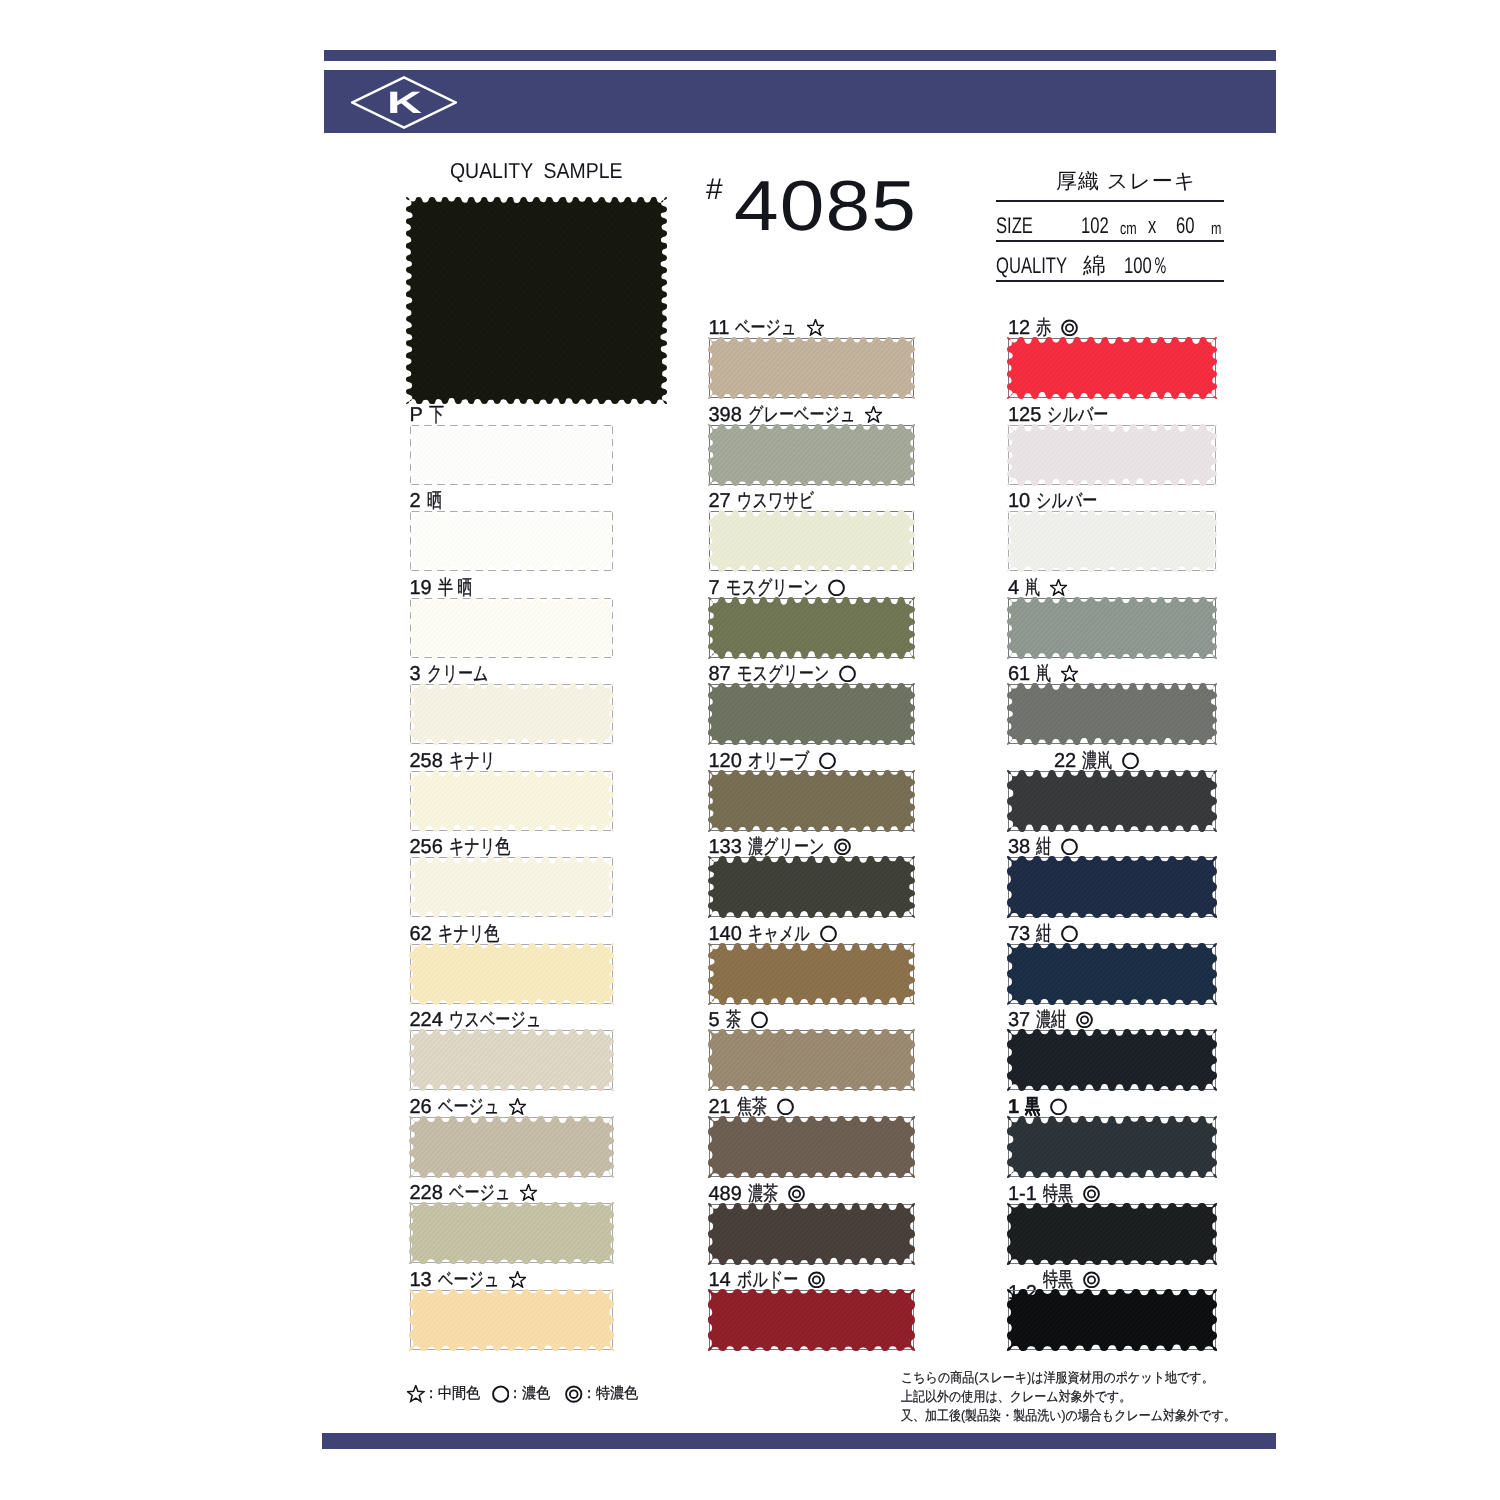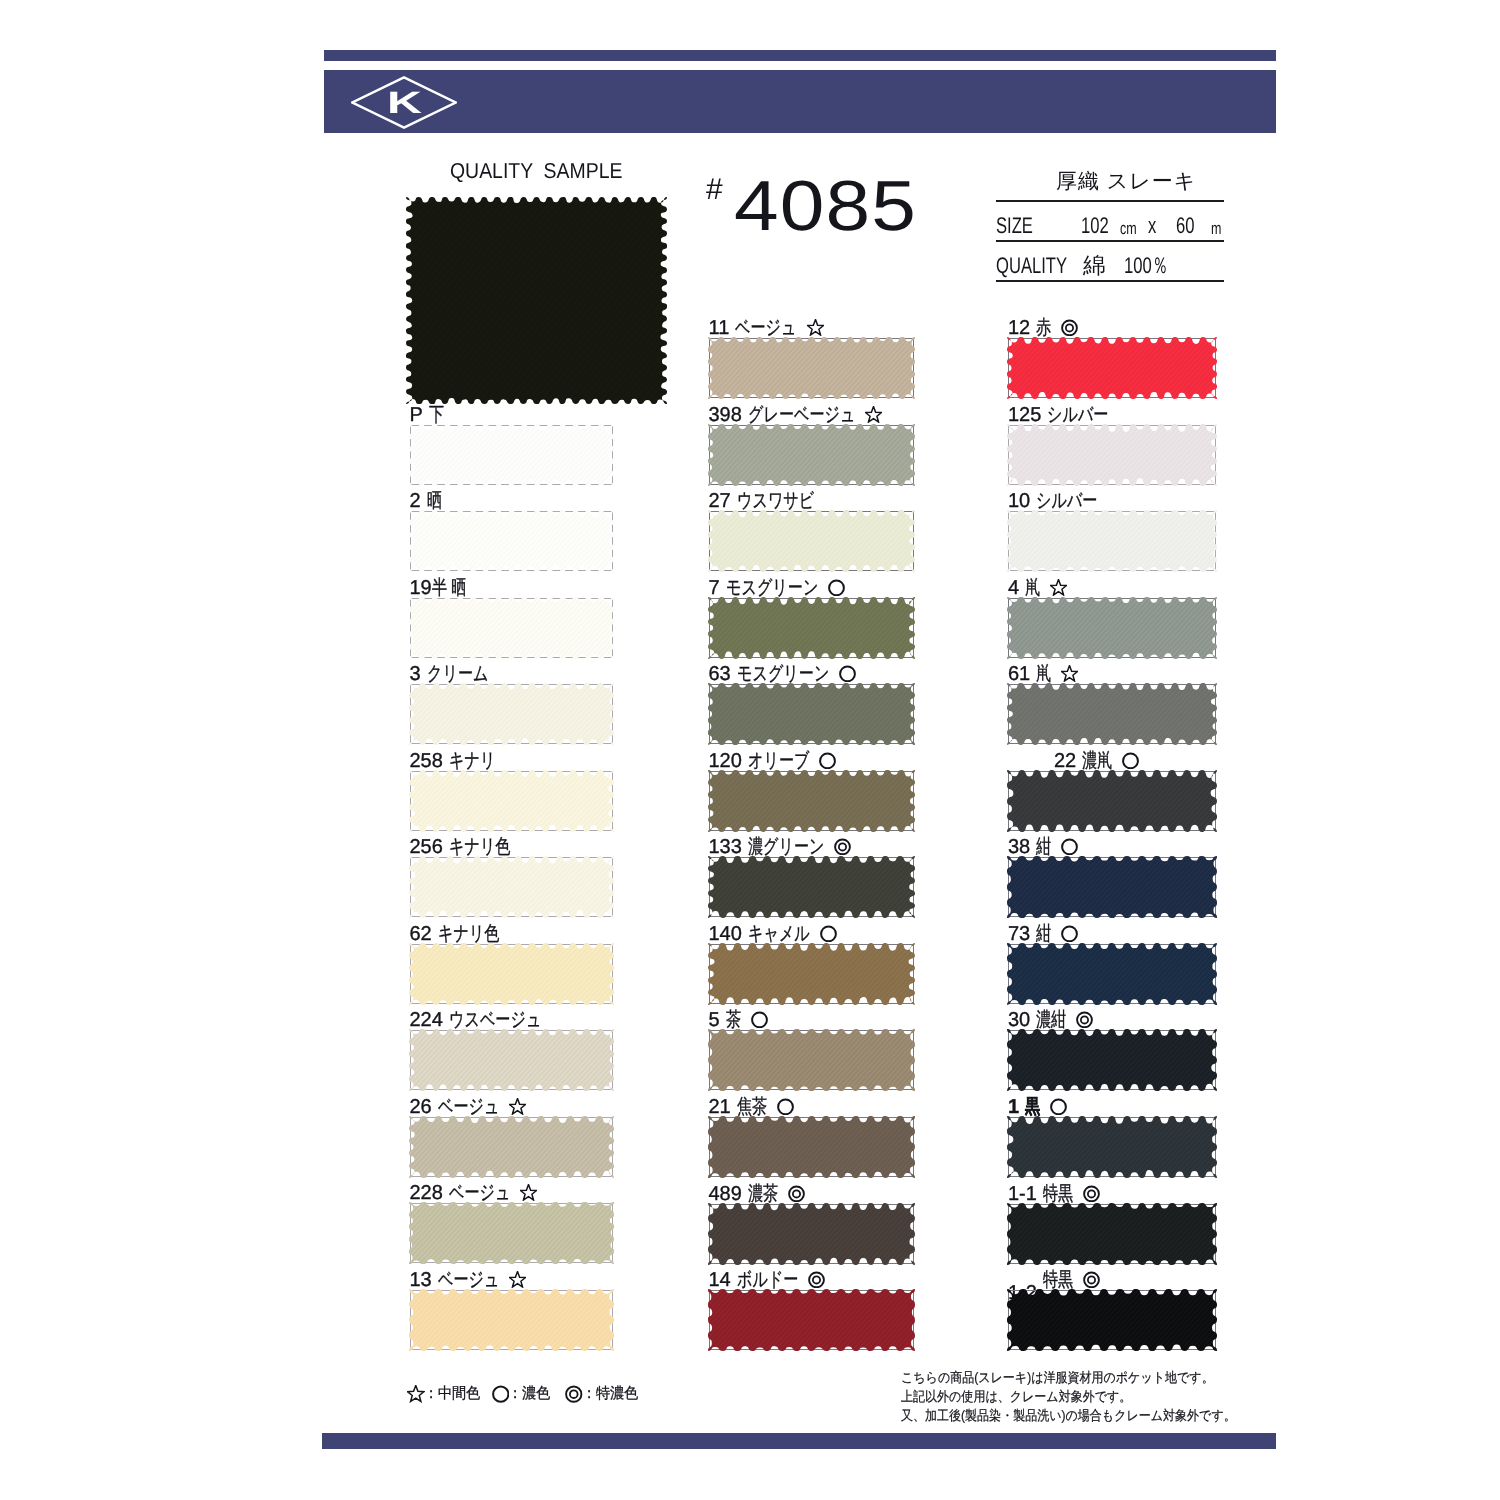--- a/index.html
+++ b/index.html
@@ -141,21 +141,21 @@
    <defs>
      <pattern id="tw0_1" width="3.6" height="3.6" patternUnits="userSpaceOnUse" patternTransform="rotate(-48)">
        <rect width="3.6" height="3.6" fill="#fcfcf8"></rect>
        <rect width="3.6" height="1.19" fill="#fffffc"></rect>
        <rect y="2.16" width="3.6" height="0.90" fill="#f9f9f5"></rect>
      </pattern>
    </defs>
    <path d="M0.00,0.00 C4.87,-0.25 1.66,6.04 6.15,6.12 C10.87,5.86 8.23,0.08 13.09,0.00 C17.33,-0.34 14.36,5.97 19.20,5.69 C23.93,5.87 21.01,0.33 25.73,0.00 C30.31,-0.26 27.22,6.85 31.98,6.66 C36.46,6.48 33.98,0.22 38.56,0.00 C42.93,-0.19 39.94,6.57 44.63,6.24 C49.36,6.18 46.38,0.12 51.45,0.00 C55.74,-0.18 53.13,7.96 57.89,7.85 C62.37,7.94 59.55,0.01 63.95,0.00 C68.87,0.10 65.82,5.29 70.65,5.57 C75.34,5.32 72.08,-0.13 76.65,0.00 C81.76,-0.25 78.47,6.72 83.07,6.42 C88.03,6.26 84.89,-0.27 89.58,0.00 C94.12,0.23 91.47,7.49 96.20,7.19 C100.88,6.88 97.87,0.26 102.72,0.00 C107.30,0.11 104.33,5.88 109.18,5.75 C113.71,5.48 110.83,0.15 115.52,0.00 C119.85,-0.30 117.29,5.50 121.66,5.62 C126.41,5.82 123.40,-0.32 128.30,0.00 C132.81,0.02 130.00,7.04 134.77,7.19 C139.33,7.19 136.07,-0.07 141.06,0.00 C145.73,-0.15 142.52,5.39 147.43,5.58 C151.83,5.63 149.07,0.08 153.68,0.00 C158.26,-0.25 155.50,6.65 160.38,6.66 C165.03,6.90 162.13,-0.01 166.34,0.00 C171.05,0.10 168.41,6.37 173.06,6.52 C177.56,6.29 174.66,-0.23 179.33,0.00 C184.12,-0.34 181.06,7.62 185.51,7.75 C190.22,8.01 187.66,0.35 192.25,0.00 C196.84,0.34 194.02,6.87 198.74,6.63 C203.18,6.38 200.38,-0.29 205.22,0.00 L205.00,0.00 C205.13,4.66 199.78,1.57 199.51,6.17 C199.77,10.75 204.96,8.12 205.00,12.58 C204.69,16.67 199.79,13.90 199.79,18.47 C199.88,23.08 205.29,20.09 205.00,24.59 C204.91,29.29 199.41,26.50 199.72,31.02 C199.54,35.60 205.14,32.44 205.00,37.44 C205.03,41.67 199.34,38.69 199.34,43.12 C199.38,47.78 204.95,45.13 205.00,49.56 C205.20,53.96 200.05,51.08 200.14,55.98 C200.39,60.32 204.73,57.72 205.00,61.91 L205.00,62.00 C200.14,61.85 203.17,56.19 198.36,56.31 C193.94,56.53 197.09,62.13 192.30,62.00 C187.47,62.15 190.46,55.61 185.57,55.63 C180.96,55.77 183.84,61.70 179.37,62.00 C174.74,62.07 177.45,55.63 173.09,55.77 C168.18,55.43 171.20,62.09 166.59,62.00 C161.83,61.93 164.69,54.55 160.43,54.34 C155.45,54.43 158.21,61.93 153.75,62.00 C148.86,61.83 152.09,54.66 147.52,54.73 C142.43,54.42 145.65,62.09 141.11,62.00 C136.06,62.22 139.01,55.18 134.38,55.45 C129.88,55.51 132.76,61.88 127.88,62.00 C123.25,61.98 126.54,56.00 121.43,56.09 C117.02,56.24 119.74,62.17 115.03,62.00 C110.43,61.66 113.57,53.97 108.86,54.09 C104.27,54.33 107.35,61.80 102.44,62.00 C98.03,62.19 100.82,56.30 96.14,56.10 C91.66,56.21 94.48,62.20 89.54,62.00 C85.09,61.95 88.11,55.30 83.11,55.61 C78.64,55.88 81.78,61.81 76.59,62.00 C72.33,62.30 75.35,56.34 70.42,56.35 C65.96,56.48 68.67,62.26 64.06,62.00 C59.31,61.67 62.40,55.06 57.77,55.05 C53.07,55.30 55.72,62.06 51.48,62.00 C46.74,62.00 49.39,55.79 44.67,55.57 C40.07,55.79 42.99,62.27 38.50,62.00 C33.89,62.20 36.50,56.21 32.21,55.94 C27.32,56.16 30.07,62.10 25.36,62.00 C20.80,61.90 23.69,55.92 19.18,55.91 C14.40,55.62 17.35,61.70 12.89,62.00 C8.28,62.02 10.87,56.63 6.34,56.34 C1.88,56.26 4.79,61.90 0.18,62.00 L0.00,62.00 C-0.10,57.33 5.62,60.43 5.52,55.62 C5.70,51.15 0.30,54.35 0.00,49.90 C0.07,44.97 4.58,48.10 4.82,43.64 C5.15,39.04 0.25,41.92 0.00,37.32 C0.33,32.45 6.30,35.52 6.19,30.97 C6.46,26.51 0.19,29.20 0.00,24.78 C0.22,20.48 5.71,23.06 5.45,18.61 C5.68,14.32 -0.23,16.85 0.00,12.66 C-0.28,8.07 5.40,10.64 5.50,6.21 C5.38,1.53 -0.22,4.72 0.00,0.00 Z" fill="url(#tw0_1)"></path>
   </svg>
     </div>
-    <div class="row-label" style="left: 409.5px; top: 577.6px;"><span class="code" style="">19</span><span class="jpwrap" style="width: 34.4px;"><span class="jp"> 半 晒</span></span></div>
+    <div class="row-label" style="left: 409.5px; top: 577.6px;"><span class="code" style="margin-right: 6px;">19</span><span class="jpwrap" style="width: 34.4px;"><span class="jp"> 半 晒</span></span></div>
     <div class="sw-box" style="left: 409.5px; top: 597.6px; width: 203px; height: 60px;">
       <div class="frame" style="border:1px solid #a9a9ae;"></div>
       <svg width="205" height="62" viewBox="0 0 205 62" style="position:absolute;left:-1px;top:-1px;display:block;">
    <defs>
      <pattern id="tw0_2" width="3.6" height="3.6" patternUnits="userSpaceOnUse" patternTransform="rotate(-48)">
        <rect width="3.6" height="3.6" fill="#fbfaf3"></rect>
        <rect width="3.6" height="1.19" fill="#fffef7"></rect>
        <rect y="2.16" width="3.6" height="0.90" fill="#f8f7f0"></rect>
      </pattern>
    </defs>
@@ -335,21 +335,21 @@
    <defs>
      <pattern id="tw1_3" width="3.6" height="3.6" patternUnits="userSpaceOnUse" patternTransform="rotate(-48)">
        <rect width="3.6" height="3.6" fill="#6f7553"></rect>
        <rect width="3.6" height="1.19" fill="#747a58"></rect>
        <rect y="2.16" width="3.6" height="0.90" fill="#6b714f"></rect>
      </pattern>
    </defs>
    <path d="M0.00,0.00 C5.09,-0.15 1.96,6.09 6.71,6.18 C11.80,6.43 8.88,-0.19 13.83,0.00 C18.95,0.34 15.67,5.87 20.47,6.04 C25.75,6.08 22.56,0.00 27.38,0.00 C32.40,0.02 29.25,7.23 34.65,7.21 C39.30,6.95 36.59,0.06 41.34,0.00 C46.27,-0.09 43.52,6.91 48.45,6.73 C53.29,6.77 50.00,0.30 55.44,0.00 C60.02,-0.17 57.09,5.48 61.92,5.53 C67.23,5.75 64.22,0.18 68.85,0.00 C74.07,-0.20 71.02,7.93 75.94,7.76 C80.73,7.49 77.54,0.18 82.86,0.00 C87.76,0.26 84.66,5.84 89.76,5.89 C94.91,5.67 91.80,0.19 96.68,0.00 C101.64,0.34 98.53,7.18 103.56,6.90 C108.46,6.97 105.55,0.20 110.26,0.00 C115.35,0.21 112.26,6.14 117.04,6.29 C122.42,6.46 118.94,0.12 124.02,0.00 C129.46,0.11 126.25,5.99 130.80,6.33 C136.04,6.06 133.14,-0.27 137.99,0.00 C143.13,-0.09 140.08,7.51 144.97,7.27 C150.16,7.19 146.56,0.16 151.71,0.00 C157.03,0.32 153.71,5.62 158.71,5.96 C163.96,5.95 160.33,-0.31 165.90,0.00 C170.60,0.03 167.59,5.65 172.50,5.69 C177.35,5.80 174.25,-0.20 179.46,0.00 C184.19,0.35 181.41,6.97 186.32,7.21 C191.13,7.46 188.07,-0.04 193.15,0.00 C198.44,-0.23 194.90,7.45 200.32,7.20 C205.33,7.13 201.80,-0.14 207.16,0.00 L207.00,0.00 C207.20,4.73 200.92,1.81 201.06,6.48 C201.30,10.75 207.04,7.82 207.00,12.56 C207.07,16.90 201.45,14.19 201.49,18.59 C201.59,23.27 206.79,20.25 207.00,25.03 C207.35,29.11 200.96,26.47 200.97,31.16 C200.92,35.33 207.00,32.59 207.00,37.49 C207.00,41.61 201.37,39.09 201.47,43.36 C201.23,47.81 206.86,45.32 207.00,49.35 C207.23,54.09 201.93,51.12 202.14,55.86 C202.33,60.43 207.01,57.27 207.00,61.86 L207.00,62.00 C202.05,61.96 204.94,55.00 200.38,54.67 C195.23,54.88 198.20,61.81 193.20,62.00 C188.21,62.24 191.31,55.76 186.33,55.97 C181.14,56.08 184.61,61.68 179.51,62.00 C174.35,62.15 177.74,55.41 172.46,55.62 C167.31,55.96 170.56,62.19 165.42,62.00 C160.46,61.84 163.84,56.03 158.69,55.98 C153.76,56.33 156.97,62.10 151.76,62.00 C146.79,62.26 149.73,55.57 144.84,55.75 C140.02,55.68 142.94,61.75 138.16,62.00 C132.90,62.26 135.89,56.48 131.24,56.43 C126.12,56.28 129.05,62.15 123.97,62.00 C118.99,61.92 122.49,55.97 117.50,56.17 C112.13,56.35 115.52,62.07 110.13,62.00 C105.54,62.01 108.46,54.03 103.44,54.37 C98.47,54.41 101.81,61.68 96.39,62.00 C91.57,61.92 94.83,54.20 89.97,54.35 C84.78,54.69 87.79,61.69 82.94,62.00 C77.62,61.90 80.71,54.50 75.82,54.38 C70.86,54.32 74.23,62.11 69.05,62.00 C64.18,61.76 66.93,55.34 62.29,55.05 C56.82,54.72 60.46,62.00 55.29,62.00 C50.34,62.00 53.38,55.00 48.51,55.17 C43.38,55.27 46.57,62.22 41.56,62.00 C36.27,61.93 39.48,56.31 34.48,56.07 C29.54,56.09 32.64,62.22 27.61,62.00 C22.57,61.98 25.66,54.36 20.58,54.59 C15.52,54.44 18.79,62.11 13.91,62.00 C8.63,61.94 12.01,56.49 6.71,56.32 C1.82,56.11 5.12,62.07 -0.03,62.00 L0.00,62.00 C0.24,57.67 6.12,60.20 6.10,55.62 C6.05,51.19 -0.20,54.23 0.00,49.71 C0.12,45.14 4.68,47.89 4.70,43.39 C4.87,38.66 0.15,41.51 0.00,37.12 C0.12,32.60 5.13,35.35 5.18,30.87 C5.23,26.69 -0.06,29.25 0.00,24.68 C0.07,20.47 6.06,23.14 5.74,18.71 C5.94,14.15 -0.28,17.02 0.00,12.57 C-0.13,8.09 5.03,10.57 5.00,6.27 C5.31,1.48 -0.19,4.60 0.00,-0.02 Z" fill="url(#tw1_3)"></path>
   </svg>
     </div>
-    <div class="row-label" style="left: 708.5px; top: 664.2px;"><span class="code" style="margin-right: 6px;">63</span><span class="jpwrap" style="width: 92.37px;"><span class="jp">モスグリーン</span></span><span class="mkwrap" style="margin-left: 10px; margin-top: 1px;"><svg class="mk" width="17" height="17" viewBox="0 0 17 17">
+    <div class="row-label" style="left: 708.5px; top: 664.2px;"><span class="code" style="margin-right: 6px;">87</span><span class="jpwrap" style="width: 92.37px;"><span class="jp">モスグリーン</span></span><span class="mkwrap" style="margin-left: 10px; margin-top: 1px;"><svg class="mk" width="17" height="17" viewBox="0 0 17 17">
           <circle cx="8.5" cy="8.9" r="7.4" fill="none" stroke="#15161c" stroke-width="2"></circle>
         </svg></span></div>
     <div class="sw-box" style="left: 708.5px; top: 684.2px; width: 205px; height: 60px;">
       <div class="frame" style="border:1px solid #777780;"></div>
       <svg width="207" height="62" viewBox="0 0 207 62" style="position:absolute;left:-1px;top:-1px;display:block;">
    <defs>
      <pattern id="tw1_4" width="3.6" height="3.6" patternUnits="userSpaceOnUse" patternTransform="rotate(-48)">
        <rect width="3.6" height="3.6" fill="#6c7160"></rect>
        <rect width="3.6" height="1.19" fill="#717665"></rect>
        <rect y="2.16" width="3.6" height="0.90" fill="#686d5c"></rect>
@@ -591,21 +591,21 @@
    <defs>
      <pattern id="tw2_7" width="3.6" height="3.6" patternUnits="userSpaceOnUse" patternTransform="rotate(-48)">
        <rect width="3.6" height="3.6" fill="#1b2d45"></rect>
        <rect width="3.6" height="1.19" fill="#20324a"></rect>
        <rect y="2.16" width="3.6" height="0.90" fill="#172941"></rect>
      </pattern>
    </defs>
    <path d="M0.00,0.00 C5.56,-0.20 2.27,5.21 7.64,5.08 C13.02,5.00 9.78,-0.11 15.26,0.00 C20.55,0.14 17.20,4.97 22.65,4.79 C28.16,4.54 24.49,-0.34 29.83,0.00 C35.43,0.33 31.97,5.41 37.21,5.15 C42.78,4.86 39.40,-0.07 44.78,0.00 C50.49,-0.01 46.90,5.69 52.63,5.40 C57.95,5.57 54.45,0.16 59.96,0.00 C65.22,0.06 62.07,6.26 67.63,5.96 C73.13,5.84 69.52,-0.12 75.18,0.00 C80.46,-0.03 77.28,5.25 82.29,5.49 C88.13,5.19 84.72,0.11 89.81,0.00 C95.61,0.15 91.87,6.09 97.46,6.11 C102.82,6.04 99.56,-0.24 104.73,0.00 C110.33,0.12 107.00,6.12 112.68,5.82 C117.89,5.67 114.60,-0.02 120.20,0.00 C125.47,0.24 121.98,5.30 127.72,5.09 C132.72,5.42 129.58,0.27 135.05,0.00 C140.46,0.14 136.99,6.47 142.28,6.28 C147.76,6.52 144.61,0.35 149.79,0.00 C155.28,-0.24 151.85,6.10 157.57,6.04 C162.77,6.03 159.76,0.09 165.06,0.00 C170.31,-0.11 166.81,5.82 172.47,6.12 C178.08,6.13 174.39,0.26 180.08,0.00 C185.48,0.18 182.24,4.71 187.79,4.59 C192.78,4.51 189.64,-0.19 194.98,0.00 C200.66,-0.02 196.91,4.95 202.67,5.28 C207.76,5.37 204.31,0.33 210.17,0.00 L210.00,0.00 C209.93,5.85 204.66,2.18 205.00,7.82 C205.10,13.63 210.03,9.73 210.00,15.21 C210.19,21.16 205.27,17.53 205.43,23.49 C205.15,28.70 209.78,25.12 210.00,30.97 C210.12,36.75 205.82,32.92 205.62,38.72 C205.82,44.47 209.77,40.80 210.00,46.39 C210.26,52.26 206.03,48.63 206.04,54.16 C205.84,59.69 210.24,56.37 210.00,61.88 L210.00,62.00 C204.74,62.29 208.19,56.40 202.35,56.53 C196.83,56.87 200.41,61.88 195.19,62.00 C189.32,62.19 192.96,57.29 187.24,57.23 C182.19,57.41 185.47,61.90 180.13,62.00 C174.59,62.14 177.79,56.49 172.32,56.78 C167.24,56.61 170.52,62.04 165.16,62.00 C159.68,61.81 162.73,56.00 157.33,55.92 C151.81,55.64 155.26,61.82 149.89,62.00 C144.64,61.73 147.88,56.43 142.78,56.20 C137.14,56.30 140.45,61.76 135.23,62.00 C129.45,62.06 132.80,56.37 127.65,56.30 C121.95,56.13 125.58,62.32 119.93,62.00 C114.39,62.10 118.02,56.91 112.24,56.67 C107.29,56.70 110.46,61.79 104.92,62.00 C99.42,61.87 102.82,57.33 97.39,57.47 C92.23,57.28 95.47,62.24 90.10,62.00 C84.54,62.23 88.01,56.50 82.42,56.78 C77.08,56.49 80.22,61.86 74.80,62.00 C69.60,62.18 73.05,57.40 67.50,57.34 C62.25,57.22 65.43,62.02 59.82,62.00 C54.38,61.66 58.16,56.10 52.48,56.42 C47.19,56.70 50.52,62.09 45.09,62.00 C39.33,61.72 43.12,55.85 37.35,55.93 C32.09,55.63 35.59,61.70 29.88,62.00 C24.43,62.22 28.13,56.45 22.21,56.27 C17.08,56.22 20.55,61.84 15.30,62.00 C9.40,62.23 13.18,57.14 7.42,57.11 C1.91,57.28 5.25,61.76 -0.04,62.00 L0.00,62.00 C0.16,56.32 4.99,60.01 5.19,54.23 C5.10,48.62 0.17,52.10 0.00,46.38 C-0.17,40.93 5.16,44.48 4.92,38.60 C5.16,33.33 0.25,36.60 0.00,30.79 C-0.14,25.25 5.52,28.75 5.20,23.12 C5.20,17.38 -0.08,21.22 0.00,15.32 C-0.32,9.73 5.18,13.43 4.85,7.46 C4.55,2.30 -0.20,5.67 0.00,0.07 Z" fill="url(#tw2_7)"></path>
   </svg>
     </div>
-    <div class="row-label" style="left: 1008px; top: 1010.4px;"><span class="code" style="margin-right: 6px;">30</span><span class="jpwrap" style="width: 30.2px;"><span class="jp">濃紺</span></span><span class="mkwrap" style="margin-left: 10px; margin-top: 1px;"><svg class="mk" width="17" height="17" viewBox="0 0 17 17">
+    <div class="row-label" style="left: 1008px; top: 1010.4px;"><span class="code" style="margin-right: 6px;">37</span><span class="jpwrap" style="width: 30.2px;"><span class="jp">濃紺</span></span><span class="mkwrap" style="margin-left: 10px; margin-top: 1px;"><svg class="mk" width="17" height="17" viewBox="0 0 17 17">
           <circle cx="8.5" cy="8.9" r="7.4" fill="none" stroke="#15161c" stroke-width="1.9"></circle>
           <circle cx="8.5" cy="8.9" r="3.5999999999999996" fill="none" stroke="#15161c" stroke-width="1.8"></circle>
         </svg></span></div>
     <div class="sw-box" style="left: 1008px; top: 1030.4px; width: 208px; height: 60px;">
       <div class="frame" style="border:1px solid #777780;"></div>
       <svg width="210" height="62" viewBox="0 0 210 62" style="position:absolute;left:-1px;top:-1px;display:block;">
    <defs>
      <pattern id="tw2_8" width="3.6" height="3.6" patternUnits="userSpaceOnUse" patternTransform="rotate(-48)">
        <rect width="3.6" height="3.6" fill="#1a2026"></rect>
        <rect width="3.6" height="1.19" fill="#1f252b"></rect>

